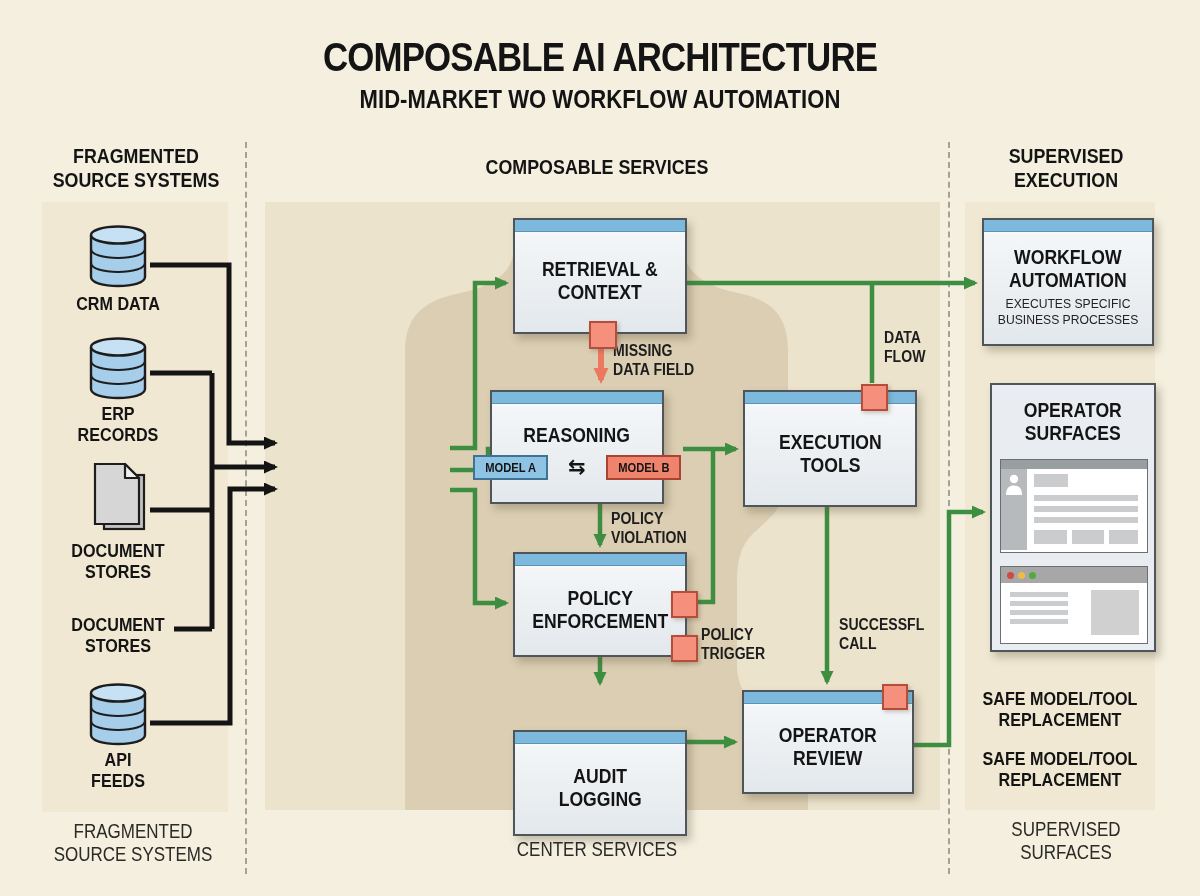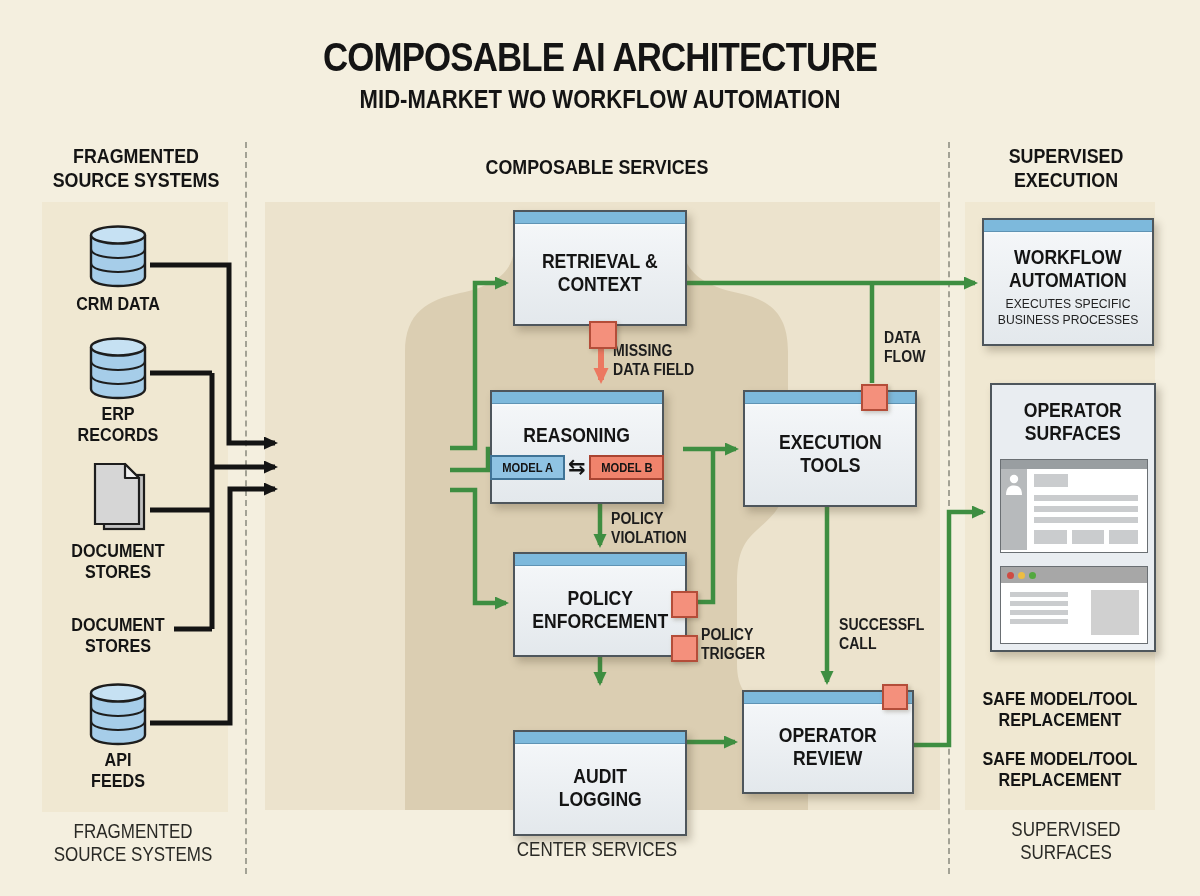--- a/index.html
+++ b/index.html
@@ -27,21 +27,21 @@
   
   .node{position:absolute;background:linear-gradient(#f6f8fa,#e3e8ec);border:2px solid #4e565c;
         box-shadow:4px 5px 8px rgba(90,78,55,.32);z-index:4;display:flex;flex-direction:column;
         align-items:center;justify-content:center;}
   .node .bar{position:absolute;top:0;left:0;right:0;height:12px;background:#7db9dc;
              border-bottom:2px solid #f6fafc;box-shadow:inset 0 -1px 0 rgba(50,90,120,.4);}
   .node .ttl{font-weight:bold;font-size:20px;line-height:1.14;text-align:center;white-space:pre-line;
              transform:scaleX(.88);transform-origin:center center;margin-top:10px;}
   .node .sub{font-weight:500;font-size:13.5px;line-height:1.2;text-align:center;white-space:pre-line;
              transform:scaleX(.9);transform-origin:center top;margin-top:4px;color:#222;}
-  .chiprow{display:flex;align-items:center;gap:3px;margin-top:9px;}
+  .chiprow{display:flex;align-items:center;gap:20px;margin-top:9px;}
   .chip{border:2px solid;font-weight:bold;font-size:13px;padding:3px 6px;white-space:nowrap;}
   .chip .cond{display:inline-block;transform:scaleX(.86);}
   .chip.a{background:#8fc3e3;border-color:#3f7396;}
   .chip.b{background:#f0836c;border-color:#a94432;}
   .swap{font-family:"DejaVu Sans",sans-serif;font-size:21px;line-height:1;font-weight:bold;}
   
   .sq{position:absolute;background:#f4907c;border:2px solid #b44d39;z-index:5;
       box-shadow:2px 2px 4px rgba(90,78,55,.3);}
   
   .surfbox{background:#e9edf1;justify-content:flex-start;}
@@ -160,21 +160,21 @@
     <svg width="60" height="64" viewBox="0 0 60 64">
       <path d="M3 11 V53 C3 58.5 15 62 30 62 C45 62 57 58.5 57 53 V11" fill="#a6cde9" stroke="#1d1d1d" stroke-width="2.4"></path>
       <path d="M3 25 C3 30.5 15 34 30 34 C45 34 57 30.5 57 25" fill="none" stroke="#1d1d1d" stroke-width="2"></path>
       <path d="M3 39 C3 44.5 15 48 30 48 C45 48 57 44.5 57 39" fill="none" stroke="#1d1d1d" stroke-width="2"></path>
       <ellipse cx="30" cy="11" rx="27" ry="8.5" fill="#c6e1f3" stroke="#1d1d1d" stroke-width="2.4"></ellipse>
     </svg>
   </div>
   <div class="itemlbl cond" style="left:38px;top:749px;width:160px;">API
 FEEDS</div>
 
-  <div class="node" style="left:513px;top:210px;width:170px;height:112px;">
+  <div class="node" style="left:513px;top:218px;width:170px;height:112px;">
     <div class="bar"></div>
     <div class="ttl">RETRIEVAL &amp;
 CONTEXT</div>
   </div>
 
 
   <div class="node" style="left:490px;top:390px;width:170px;height:110px;">
     <div class="bar"></div>
     <div class="ttl">REASONING</div>
     <div class="chiprow">

